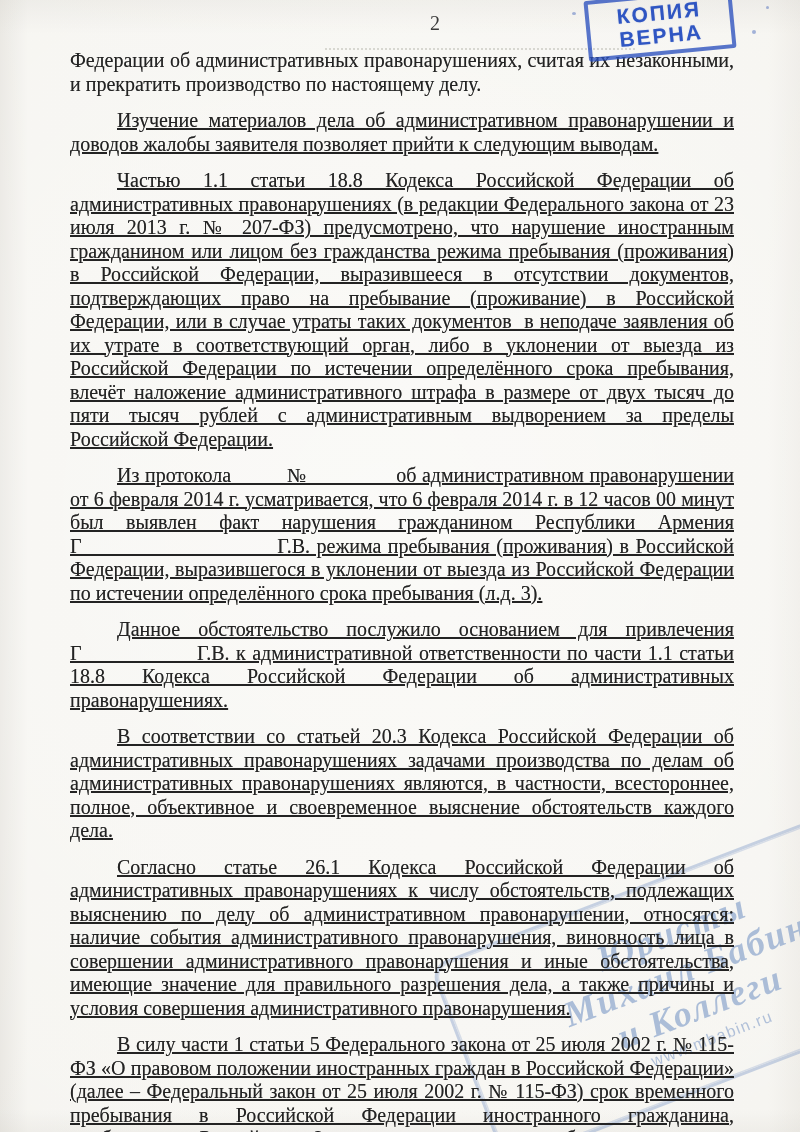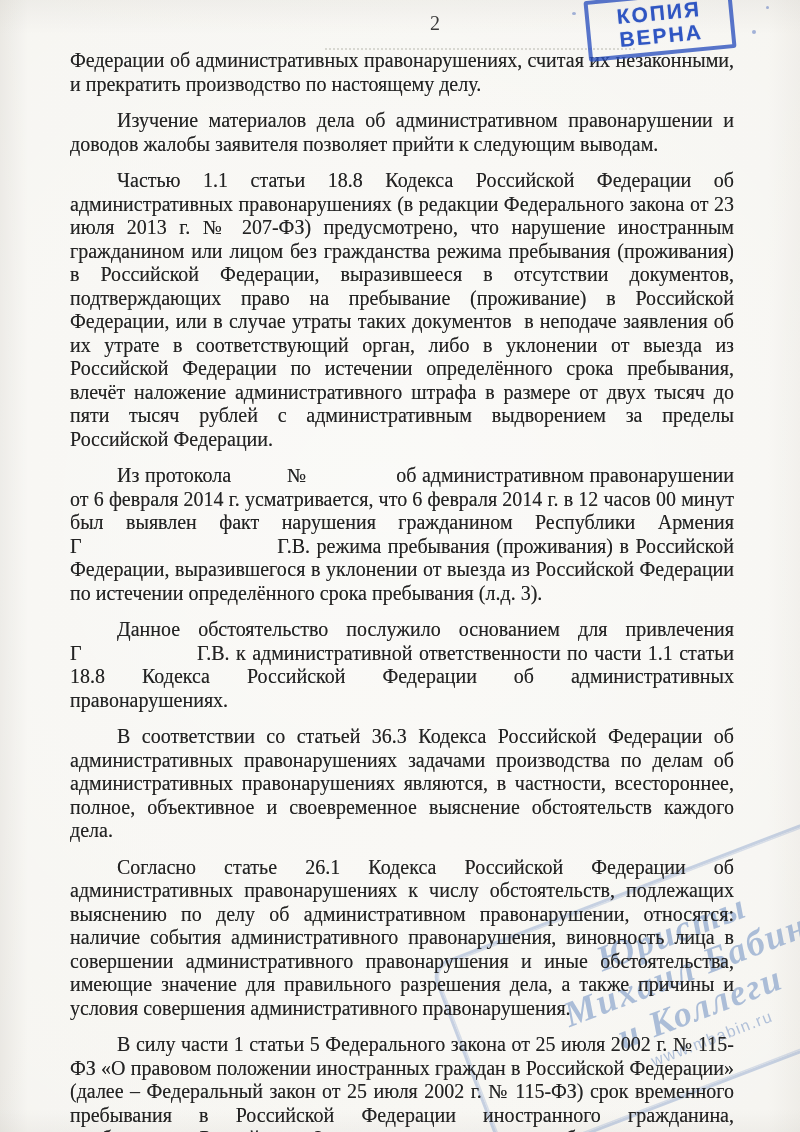--- a/index.html
+++ b/index.html
@@ -52,21 +52,21 @@
   .speck.s3 { left: 766px; top: 6px;  width: 3px; height: 3px; }
 
   .document-body {
     position: absolute; top: 36px; left: 57px; width: 690px; z-index: 2;
     font-size: 20px; line-height: 23.5px;
     color: #232323;
     text-align: justify;
     text-shadow: 0 0 0.6px rgba(35,35,35,0.5);
   }
   .document-body p { margin: 13px; }
-  .document-body p.indent { text-indent: 47px; }
+  .document-body p.indent { text-indent: 47px; text-decoration: underline; }
 
   .watermark {
     position: absolute; left: 452px; top: 874px; z-index: 1;
     width: 470px; height: 208px;
     transform: rotate(-21deg);
     border: 3px solid rgba(128,156,200,0.42);
     border-radius: 18px;
     box-shadow: inset 0 0 0 1.5px rgba(128,156,200,0.28);
     display: flex; flex-direction: column; align-items: center; justify-content: center;
     text-align: center;
@@ -107,16 +107,16 @@
   <div class="wm-line">и Коллеги</div>
   <div class="wm-url">www.mbabin.ru</div>
 </div>
 
 <div class="document-body">
     <p>Федерации об административных правонарушениях, считая их незаконными, и прекратить производство по настоящему делу.</p>
     <p class="indent">Изучение материалов дела об административном правонарушении и доводов жалобы заявителя позволяет прийти к следующим выводам.</p>
     <p class="indent">Частью 1.1 статьи 18.8 Кодекса Российской Федерации об административных правонарушениях (в редакции Федерального закона от 23 июля 2013 г. № 207-ФЗ) предусмотрено, что нарушение иностранным гражданином или лицом без гражданства режима пребывания (проживания) в Российской Федерации, выразившееся в отсутствии документов, подтверждающих право на пребывание (проживание) в Российской Федерации, или в случае утраты таких документов&nbsp; в неподаче заявления об их утрате в соответствующий орган, либо в уклонении от выезда из Российской Федерации по истечении определённого срока пребывания, влечёт наложение административного штрафа в размере от двух тысяч до пяти тысяч рублей с административным выдворением за пределы Российской Федерации.</p>
     <p class="indent">Из протокола&nbsp;&nbsp;&nbsp;&nbsp;&nbsp;&nbsp;&nbsp;&nbsp;&nbsp;&nbsp;№&nbsp;&nbsp;&nbsp;&nbsp;&nbsp;&nbsp;&nbsp;&nbsp;&nbsp;&nbsp;&nbsp;&nbsp;&nbsp;&nbsp;&nbsp;&nbsp;об административном правонарушении от 6 февраля 2014 г. усматривается, что 6 февраля 2014 г. в 12 часов 00 минут был выявлен факт нарушения гражданином Республики Армения Г&nbsp;&nbsp;&nbsp;&nbsp;&nbsp;&nbsp;&nbsp;&nbsp;&nbsp;&nbsp;&nbsp;&nbsp;&nbsp;&nbsp;&nbsp;&nbsp;&nbsp;&nbsp;&nbsp;&nbsp;&nbsp;&nbsp;&nbsp;&nbsp;&nbsp;&nbsp;&nbsp;&nbsp;&nbsp;&nbsp;Г.В. режима пребывания (проживания) в Российской Федерации, выразившегося в уклонении от выезда из Российской Федерации по истечении определённого срока пребывания (л.д. 3).</p>
     <p class="indent">Данное обстоятельство послужило основанием для привлечения Г&nbsp;&nbsp;&nbsp;&nbsp;&nbsp;&nbsp;&nbsp;&nbsp;&nbsp;&nbsp;&nbsp;&nbsp;&nbsp;&nbsp;&nbsp;&nbsp;&nbsp;&nbsp;Г.В. к административной ответственности по части 1.1 статьи 18.8 Кодекса Российской Федерации об административных правонарушениях.</p>
-    <p class="indent">В соответствии со статьей 36.3 Кодекса Российской Федерации об административных правонарушениях задачами производства по делам об административных правонарушениях являются, в частности, всестороннее, полное, объективное и своевременное выяснение обстоятельств каждого дела.</p>
+    <p class="indent">В соответствии со статьей 20.3 Кодекса Российской Федерации об административных правонарушениях задачами производства по делам об административных правонарушениях являются, в частности, всестороннее, полное, объективное и своевременное выяснение обстоятельств каждого дела.</p>
     <p class="indent">Согласно статье 26.1 Кодекса Российской Федерации об административных правонарушениях к числу обстоятельств, подлежащих выяснению по делу об административном правонарушении, относятся: наличие события административного правонарушения, виновность лица в совершении административного правонарушения и иные обстоятельства, имеющие значение для правильного разрешения дела, а также причины и условия совершения административного правонарушения.</p>
     <p class="indent">В силу части 1 статьи 5 Федерального закона от 25 июля 2002 г. № 115-ФЗ «О правовом положении иностранных граждан в Российской Федерации» (далее – Федеральный закон от 25 июля 2002 г. № 115-ФЗ) срок временного пребывания в Российской Федерации иностранного гражданина, прибывшего в Российскую Федерацию в порядке, не требующем получения визы, не может превышать девяносто суток, за исключением случаев, предусмотренных этим Федеральным законом.</p>
   </div>
 
 </body></html>

